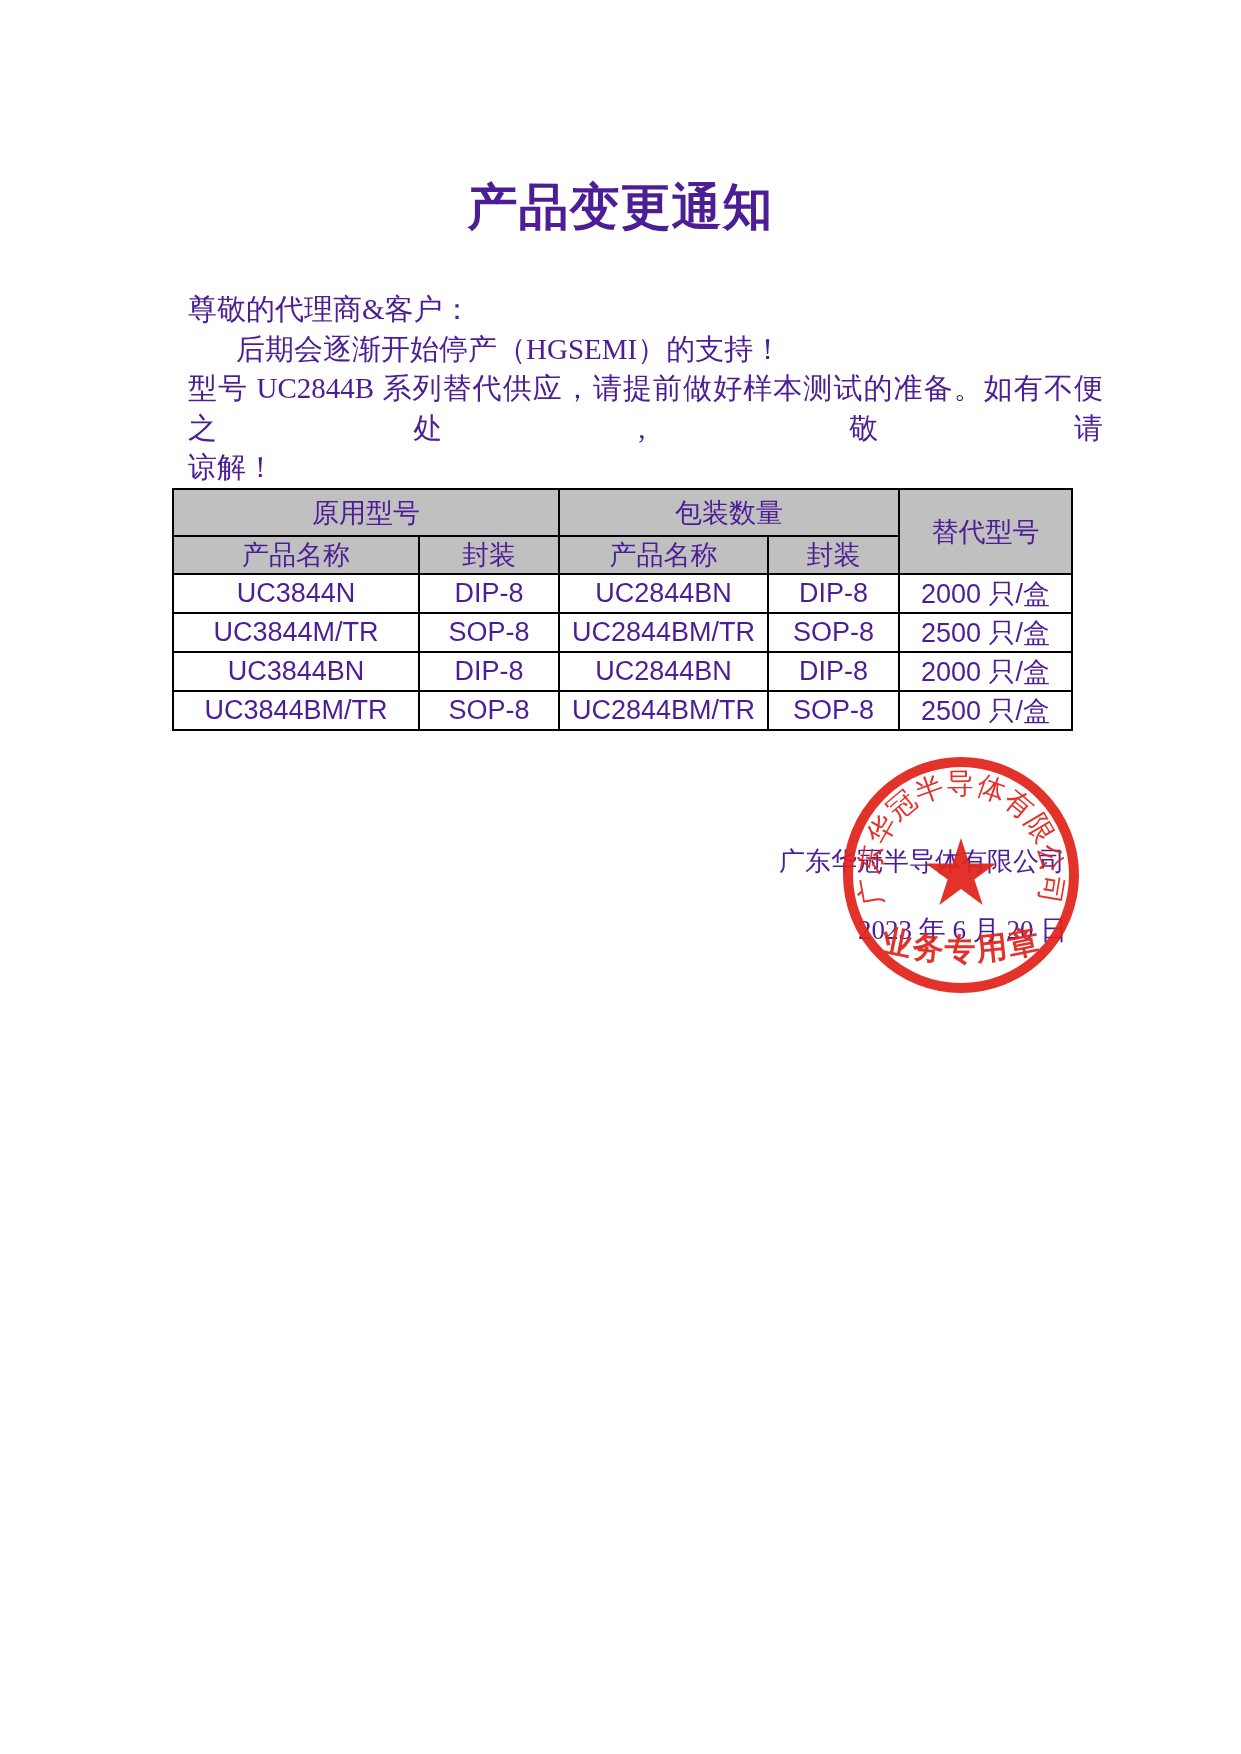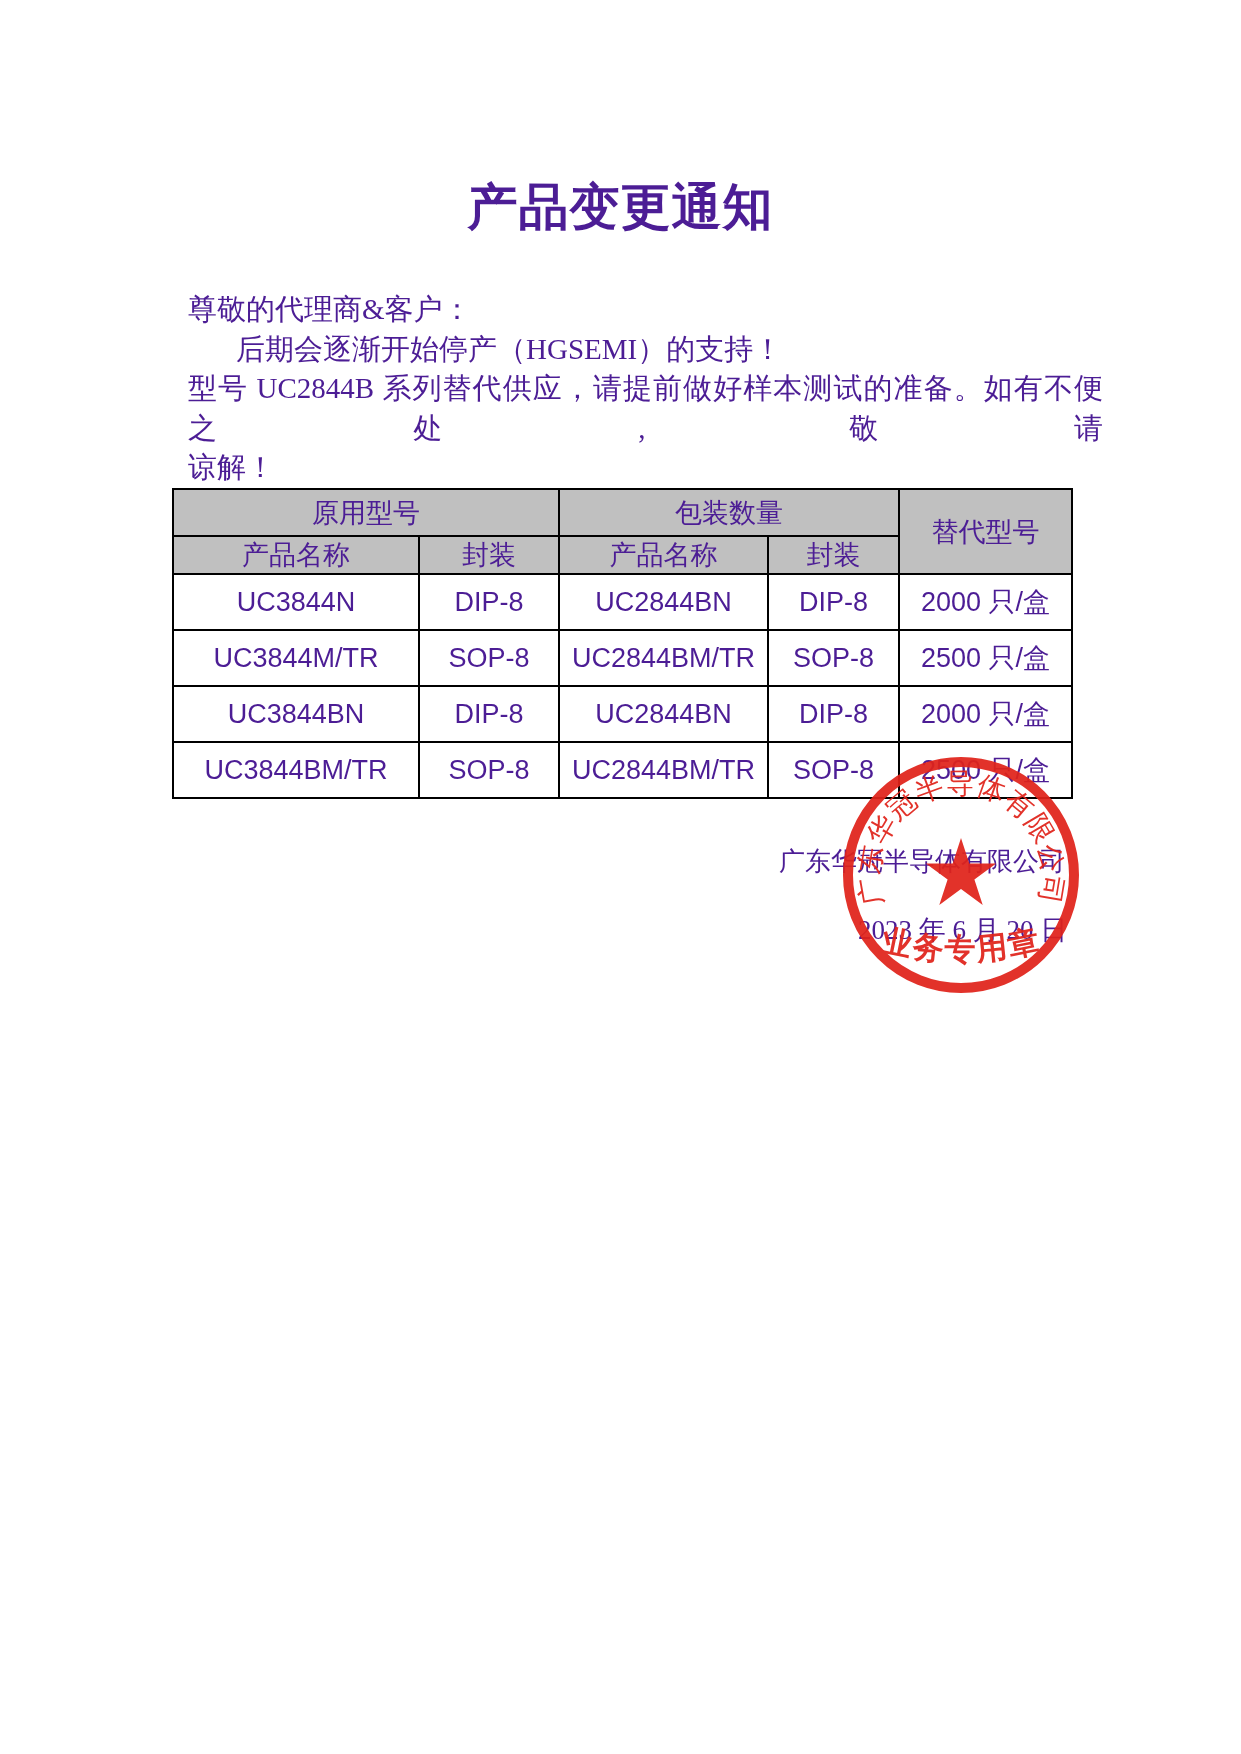--- a/index.html
+++ b/index.html
@@ -52,21 +52,21 @@
   .doc-table th, .doc-table td {
     border: 2px solid #000000;
     padding: 0;
     font-weight: normal;
     vertical-align: middle;
     overflow: hidden;
   }
   .doc-table thead th { background: var(--table-header-bg, #c0c0c0); }
   .doc-table tr.hrow1 { height: 47px; }
   .doc-table tr.hrow2 { height: 37px; }
-  .doc-table tr.drow  { height: 56px; }
+  .doc-table tr.drow  { height: 39px; }
   .sig-company {
     position: absolute;
     left: 779px;
     top: 844px;
     font-size: 26px;
     white-space: nowrap;
     z-index: 1;
   }
   .sig-date {
     position: absolute;

